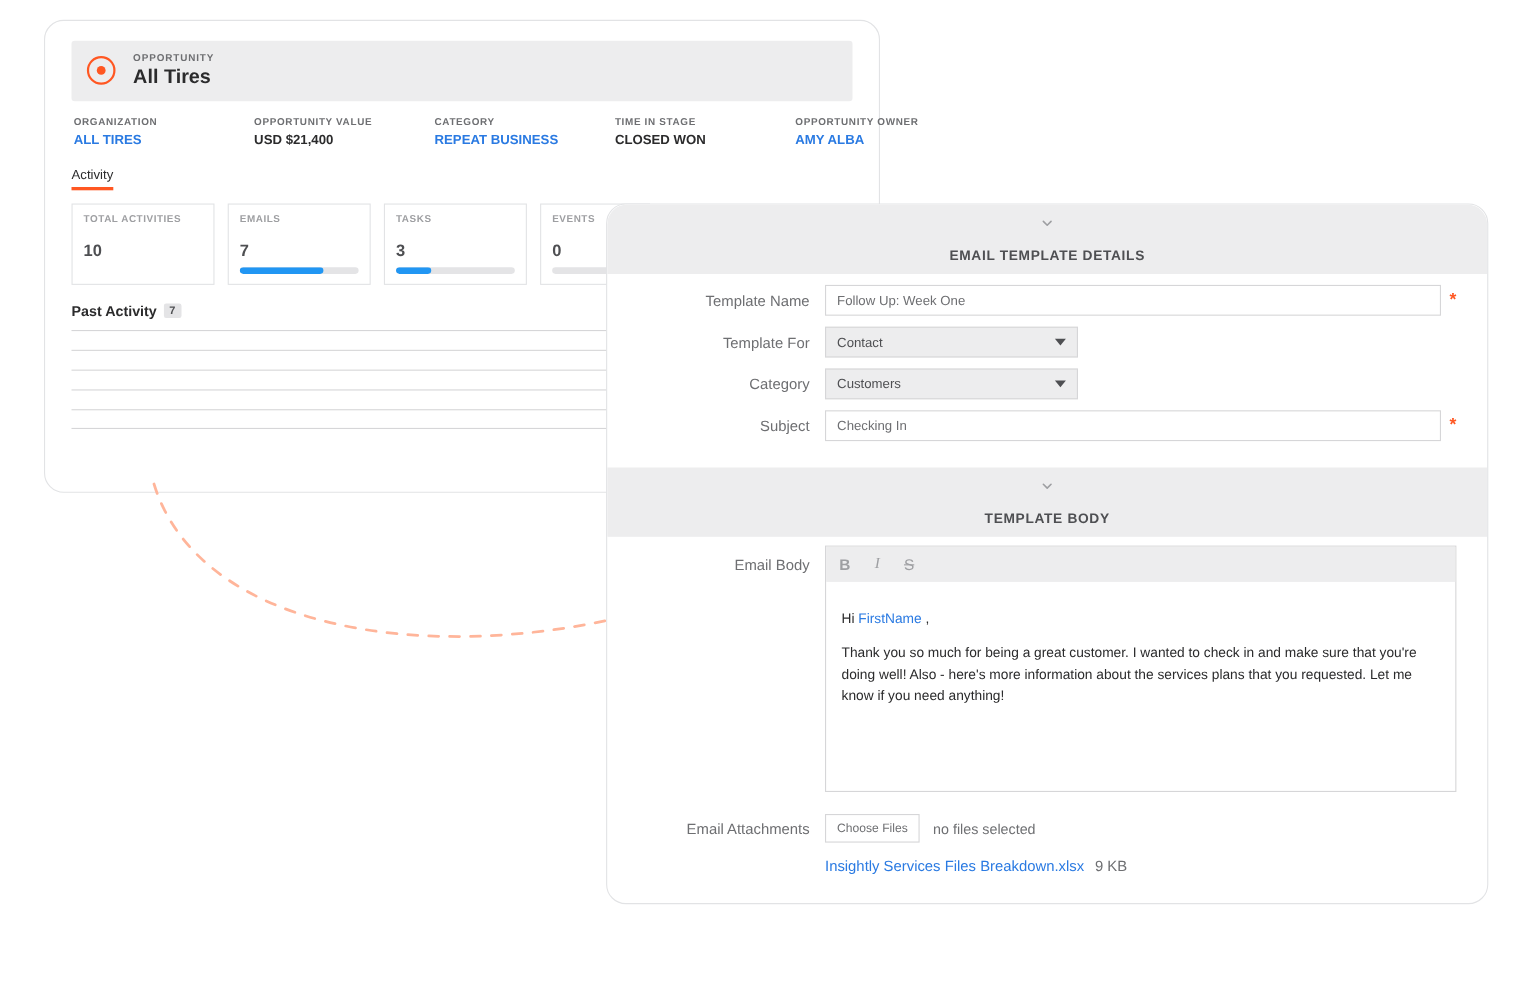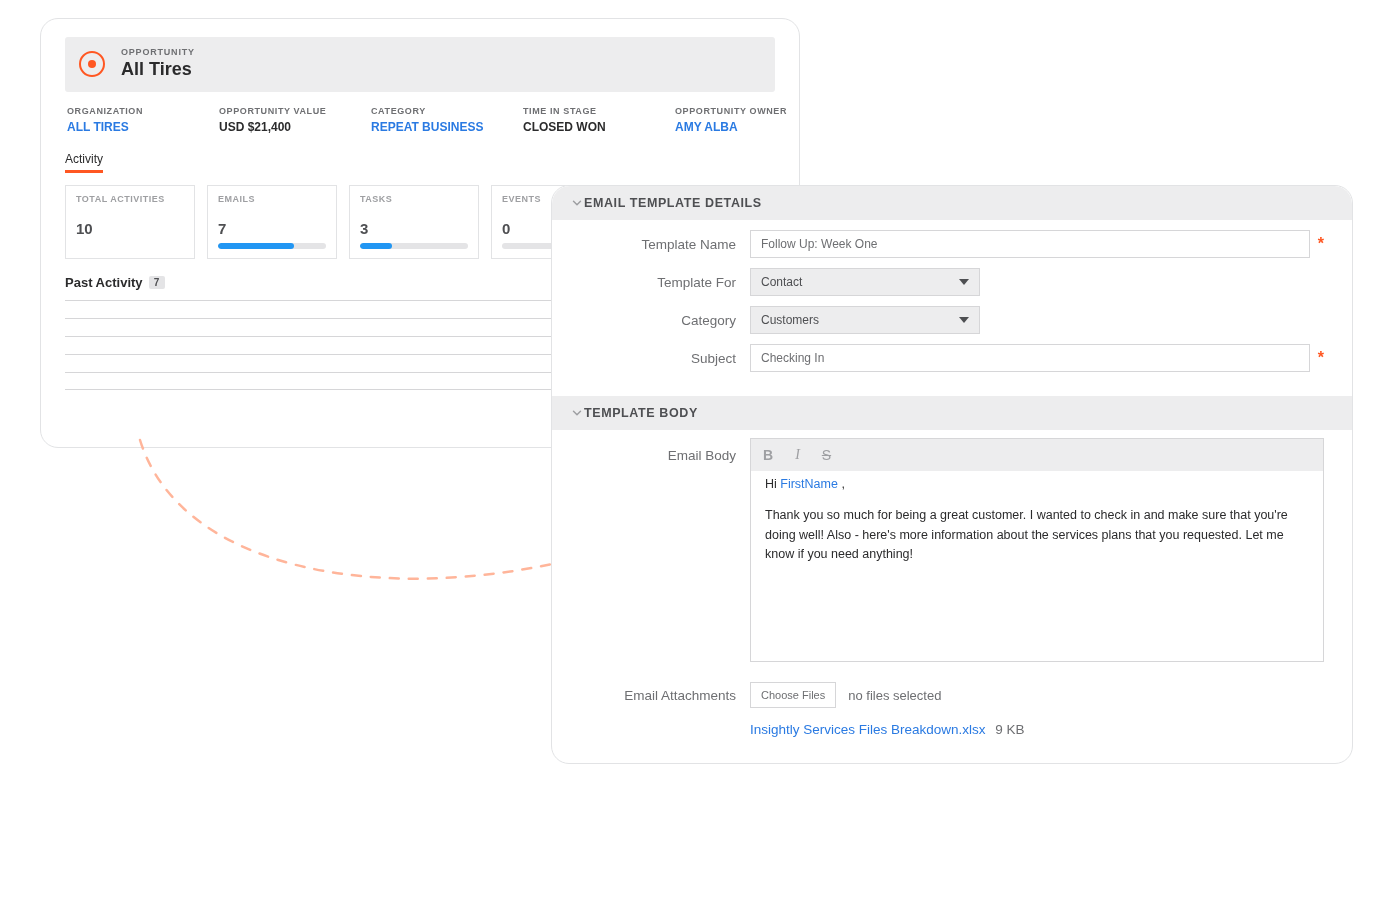--- a/index.html
+++ b/index.html
@@ -22,21 +22,21 @@
   .canvas{position:relative;width:1284px;height:900px;text-decoration:underline;}
 
   
   .opp-card{position:absolute;left:40px;top:18px;width:760px;height:430px;border:1px solid var(--border);border-radius:18px;padding:18px 24px 22px;background:#fff;}
   .opp-header{background:var(--gray-150);border-radius:3px;padding:10px 14px 12px;display:flex;align-items:center;gap:16px;}
   .target-glyph{display:inline-flex;align-items:center;justify-content:center;width:26px;height:26px;border:2px solid var(--orange);border-radius:50%;}
   .target-glyph::after{content:"";width:8px;height:8px;background:var(--orange);border-radius:50%;}
   .opp-header-text small{display:block;font-size:9px;letter-spacing:.8px;color:var(--gray-600);font-weight:600;}
   .opp-header-text h1{margin:2px 0 0;font-size:18px;font-weight:700;color:var(--gray-800);}
 
-  .opp-facts{display:flex;gap:0;margin-top:14px;padding:0 2px;}
+  .opp-facts{display:flex;gap:12px;margin-top:14px;padding:0 2px;}
   .opp-fact{flex:0 0 auto;min-width:120px;margin-right:32px;}
   .opp-fact .label{font-size:9px;letter-spacing:.6px;color:var(--gray-600);font-weight:700;}
   .opp-fact .value{font-size:12px;font-weight:700;margin-top:4px;}
   .link{color:var(--blue-link);}
 
   .activity-tab{display:inline-block;margin-top:18px;font-size:12px;color:var(--gray-800);padding-bottom:4px;border-bottom:3px solid var(--orange);}
 
   .stat-row{margin-top:12px;display:flex;gap:12px;}
   .stat-box{flex:0 0 130px;border:1px solid var(--border);padding:8px 10px 9px;background:#fff;}
   .stat-box .label{font-size:9px;letter-spacing:.5px;color:var(--gray-500);font-weight:600;}
@@ -49,41 +49,41 @@
   .badge{display:inline-block;min-width:16px;padding:1px 4px;background:var(--gray-200);color:var(--gray-700);font-size:10px;border-radius:2px;text-align:center;}
   .line-list .row{height:18px;border-top:1px solid var(--gray-300);}
   .line-list .row:last-child{border-bottom:1px solid var(--gray-300);}
   .line-list{margin-top:6px;}
 
   
   .connector{position:absolute;left:120px;top:430px;width:460px;height:190px;pointer-events:none;}
 
   
   .tmpl-card{position:absolute;left:551px;top:185px;width:802px;border:1px solid var(--border);border-radius:18px;background:#fff;box-shadow:0 0 0 rgba(0,0,0,0);padding:0 0 26px;overflow:hidden;}
-  .tmpl-section-hdr{background:var(--gray-150);padding:10px 18px;display:flex;align-items:center;gap:0;font-size:12.5px;font-weight:700;letter-spacing:.6px;color:var(--gray-700);}
+  .tmpl-section-hdr{background:var(--gray-150);padding:10px 18px;display:flex;align-items:center;gap:15px;font-size:12.5px;font-weight:700;letter-spacing:.6px;color:var(--gray-700);flex-direction:column;}
   .tmpl-section-hdr:first-child{border-top-left-radius:18px;border-top-right-radius:18px;}
   .chevron-down{width:14px;height:14px;color:var(--gray-500);}
   .form-rows{padding:10px 28px 14px;}
   .form-row{display:flex;align-items:center;margin-bottom:10px;}
   .form-row label{width:156px;text-align:right;margin-right:14px;font-size:13.5px;color:var(--gray-600);}
   .text-input{flex:1;height:28px;border:1px solid var(--gray-300);padding:4px 10px;font-size:12px;color:var(--gray-600);background:#fff;}
   .select-input{width:230px;height:28px;border:1px solid var(--gray-300);background:var(--gray-150);padding:4px 10px;font-size:12px;color:var(--gray-700);display:flex;align-items:center;justify-content:space-between;}
   .caret{width:0;height:0;border-left:5px solid transparent;border-right:5px solid transparent;border-top:6px solid var(--gray-700);}
   .req{color:var(--orange);font-size:16px;margin-left:8px;font-weight:700;}
   .flex-stretch{display:flex;align-items:center;flex:1;}
   .flex-stretch .text-input{flex:1;}
 
   .body-area{margin:8px 28px 0;display:flex;}
   .body-area > label{width:156px;text-align:right;margin-right:14px;font-size:13.5px;color:var(--gray-600);padding-top:10px;}
   .editor{flex:1;border:1px solid var(--gray-300);}
   .toolbar{background:var(--gray-150);padding:8px 12px;display:flex;gap:22px;color:var(--gray-500);font-size:14px;font-family:Georgia,serif;}
   .toolbar .b{font-weight:700;font-family:"Helvetica Neue",Arial,sans-serif;}
   .toolbar .i{font-style:italic;}
   .toolbar .s{text-decoration:line-through;font-family:"Helvetica Neue",Arial,sans-serif;}
-  .body-content{padding:4px 14px;min-height:190px;font-size:12.5px;line-height:1.55;color:var(--gray-800);}
+  .body-content{padding:24px 14px;min-height:190px;font-size:12.5px;line-height:1.55;color:var(--gray-800);}
   .body-content .merge{color:var(--blue-link);}
 
   .attach-row{display:flex;align-items:center;margin:20px 28px 0;}
   .attach-row > label{width:156px;text-align:right;margin-right:14px;font-size:13.5px;color:var(--gray-600);}
   .choose-btn{border:1px solid var(--gray-300);background:#fff;padding:6px 10px;font-size:11px;color:var(--gray-600);}
   .no-files{margin-left:12px;font-size:13px;color:var(--gray-600);}
   .attach-file{margin:14px 28px 0 198px;font-size:13.5px;}
   .attach-file a{color:var(--blue-link);text-decoration:none;}
   .attach-file .size{color:var(--gray-600);margin-left:6px;}
 </style>

